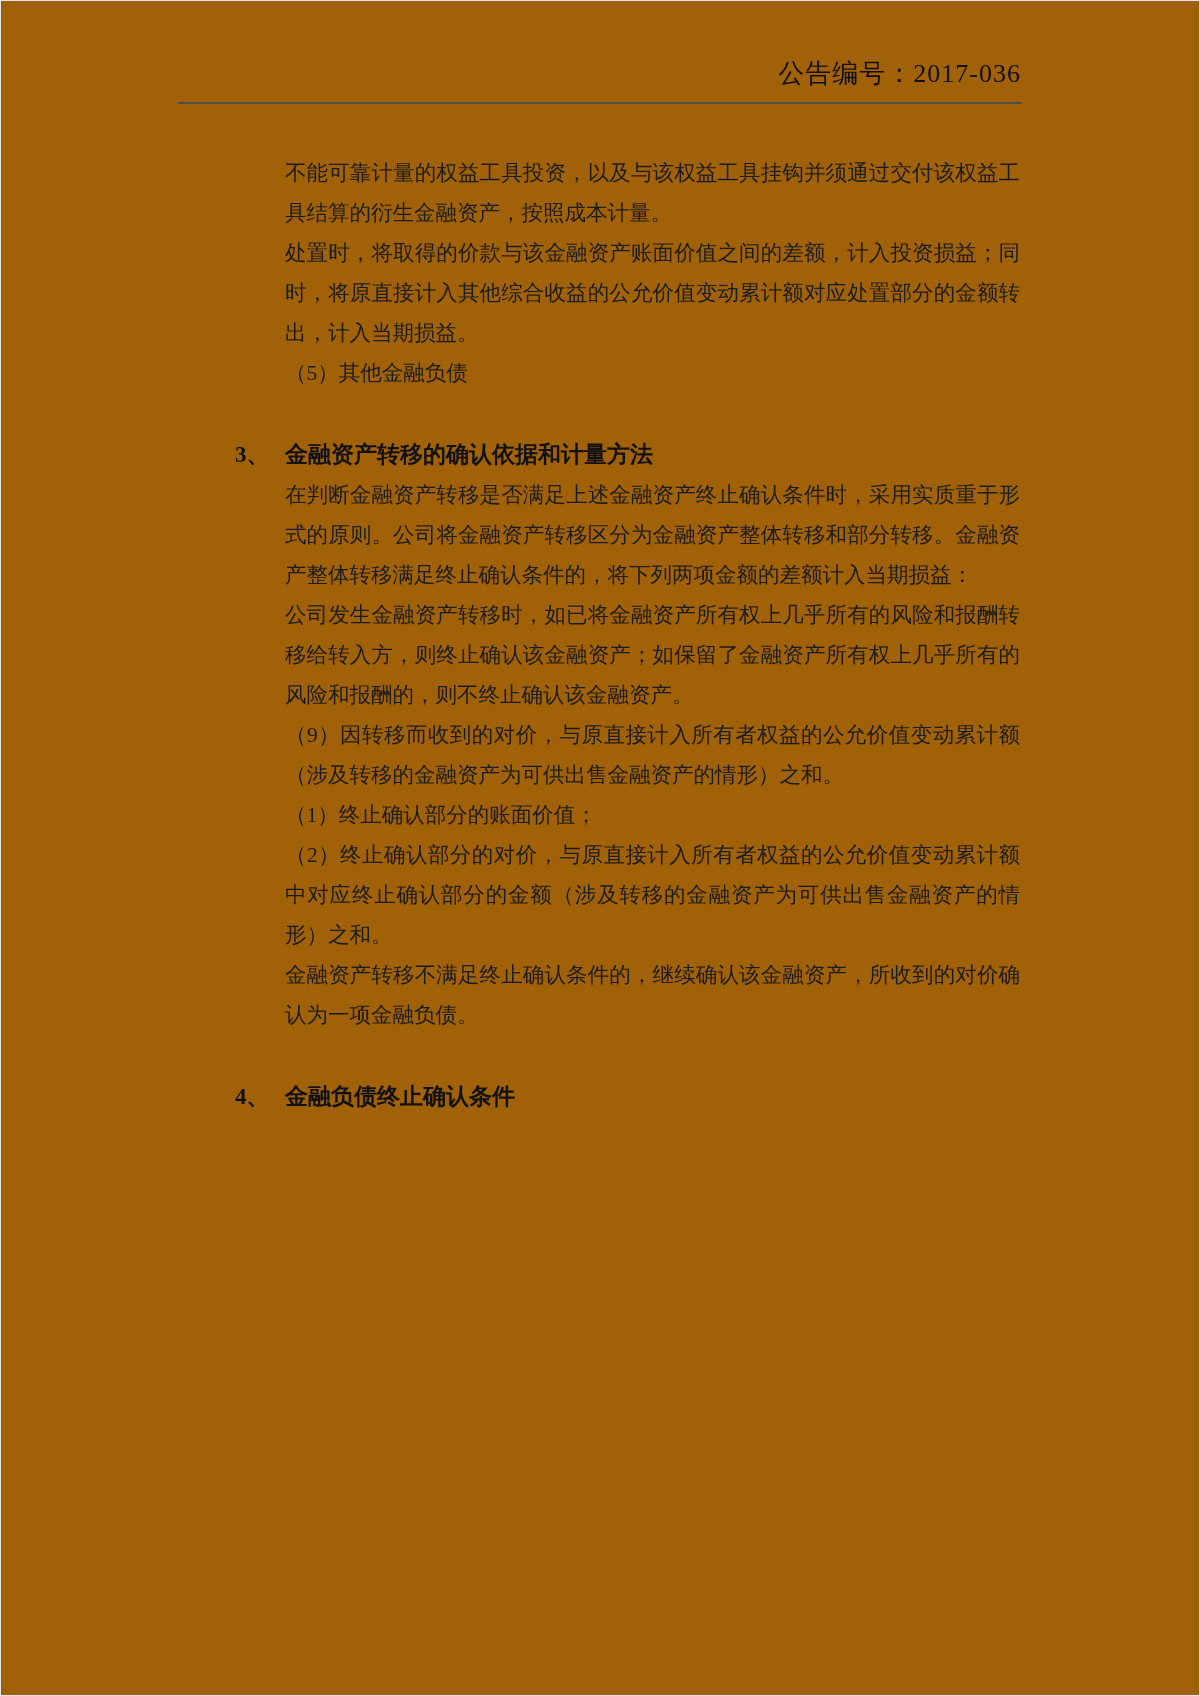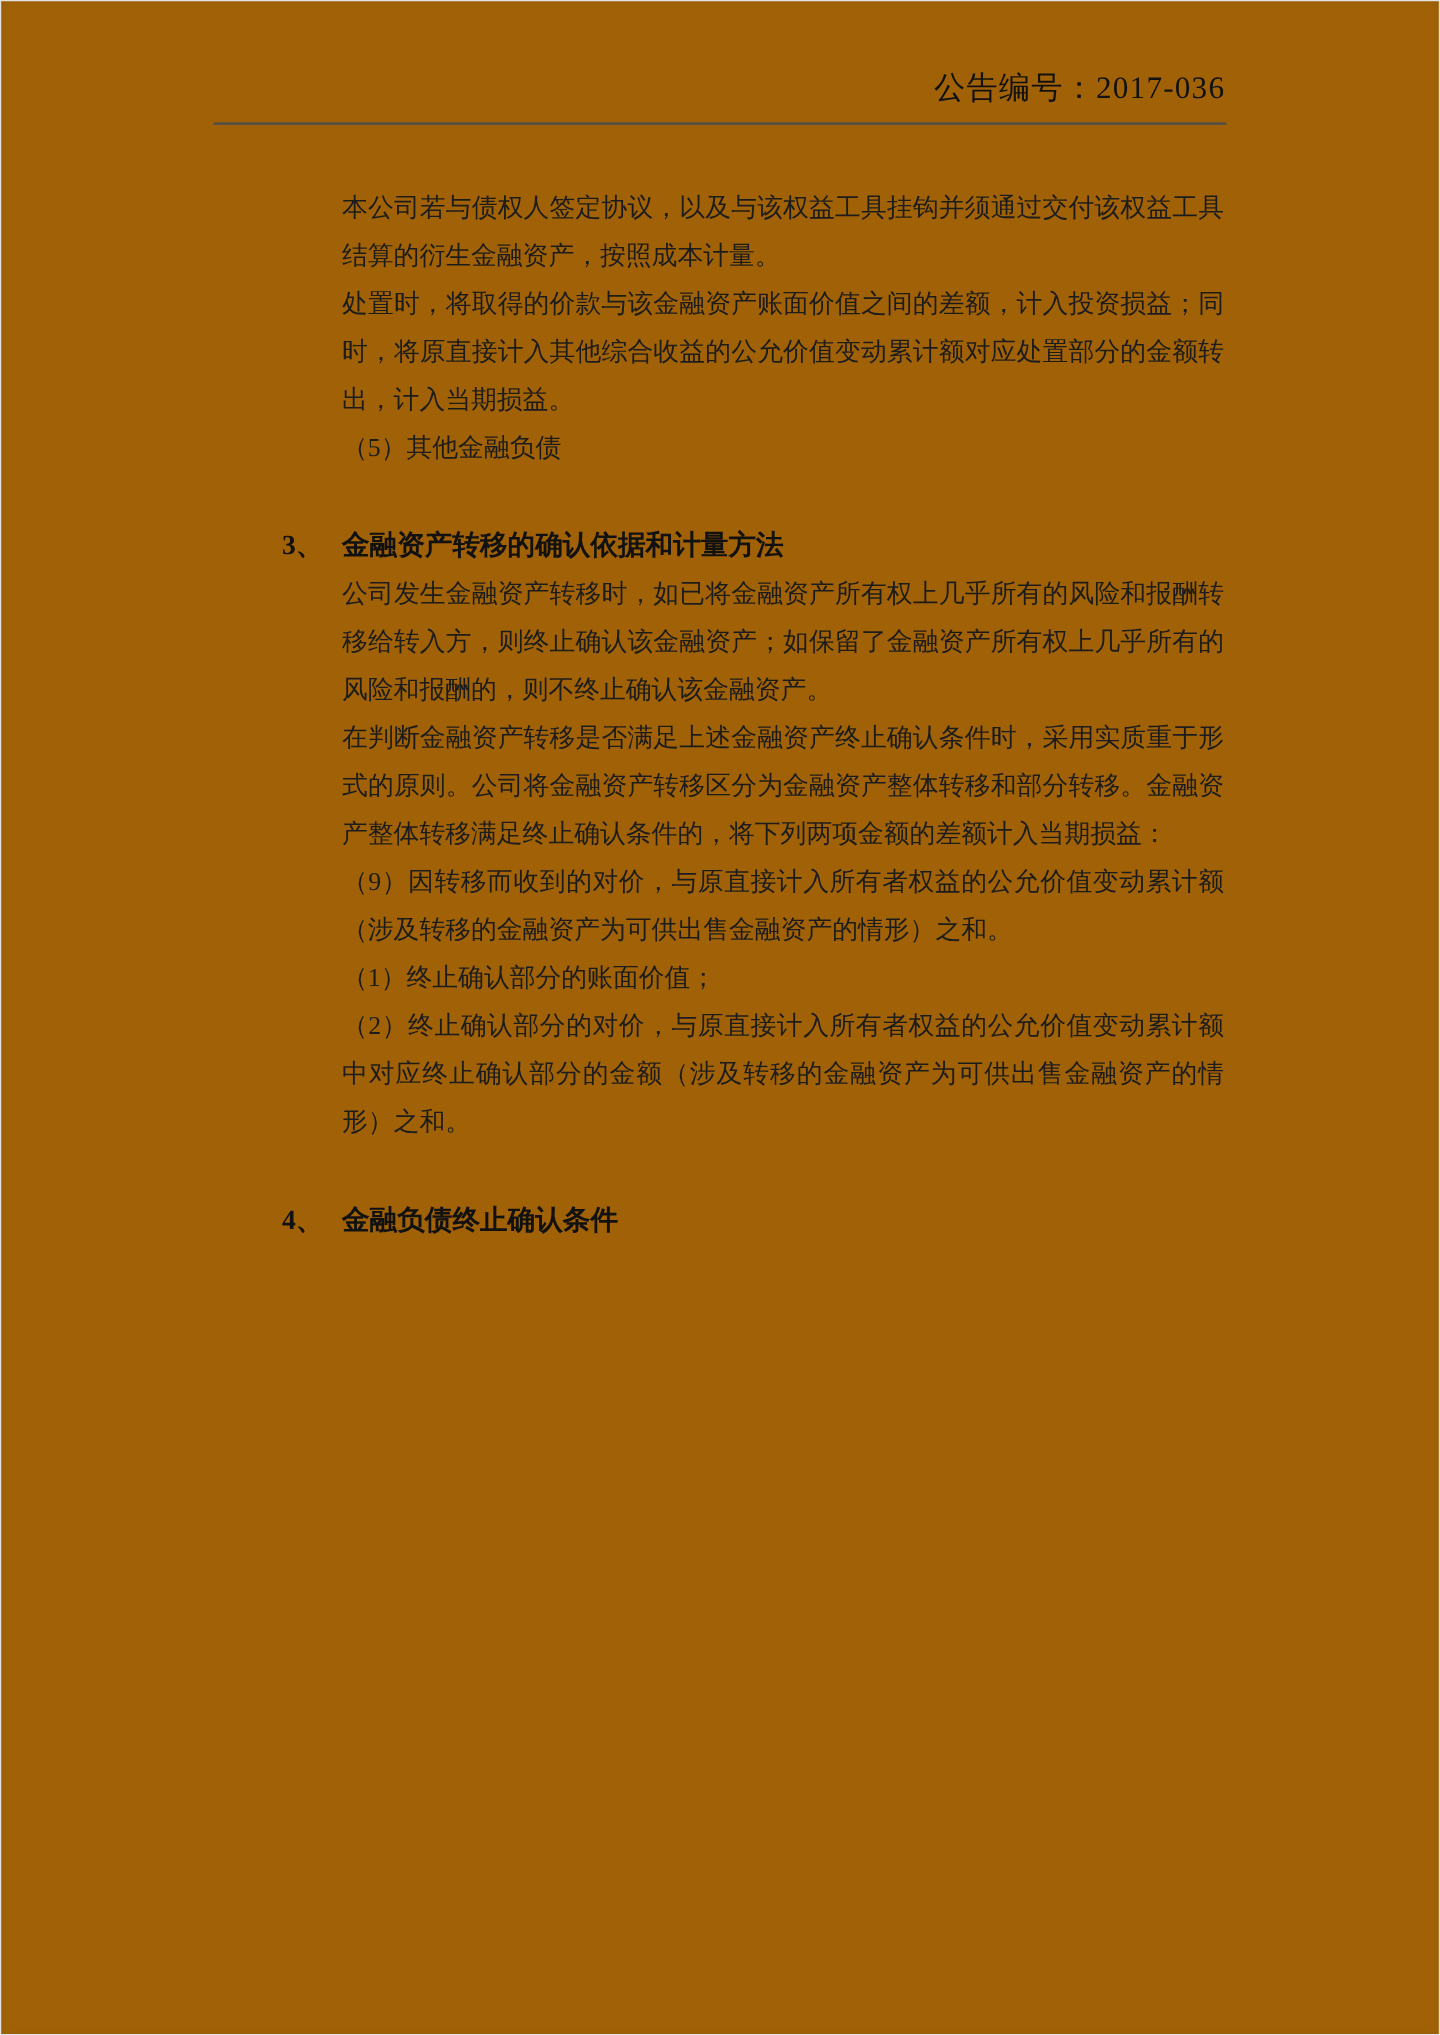--- a/index.html
+++ b/index.html
@@ -70,34 +70,35 @@
 <body>
 
 <div class="page">
 
   <span class="announce-no">公告编号：2017-036</span>
 
   <div class="header-rule"></div>
 
   <div class="content">
 
-    <p class="para">本公司若与债权人签定协议，以及与该权益工具挂钩并须通过交付该权益工具结算的衍生金融资产，按照成本计量。</p>
+    <p class="para">不能可靠计量的权益工具投资，以及与该权益工具挂钩并须通过交付该权益工具结算的衍生金融资产，按照成本计量。</p>
     <p class="para">处置时，将取得的价款与该金融资产账面价值之间的差额，计入投资损益；同时，将原直接计入其他综合收益的公允价值变动累计额对应处置部分的金额转出，计入当期损益。</p>
     <p class="para">（5）其他金融负债</p>
 
     <div class="section-heading">
       <span class="sec-num">3、</span>
       <span class="sec-title">金融资产转移的确认依据和计量方法</span>
     </div>
 
+    <p class="para">在判断金融资产转移是否满足上述金融资产终止确认条件时，采用实质重于形式的原则。公司将金融资产转移区分为金融资产整体转移和部分转移。金融资产整体转移满足终止确认条件的，将下列两项金额的差额计入当期损益：</p>
     <p class="para">公司发生金融资产转移时，如已将金融资产所有权上几乎所有的风险和报酬转移给转入方，则终止确认该金融资产；如保留了金融资产所有权上几乎所有的风险和报酬的，则不终止确认该金融资产。</p>
-    <p class="para">在判断金融资产转移是否满足上述金融资产终止确认条件时，采用实质重于形式的原则。公司将金融资产转移区分为金融资产整体转移和部分转移。金融资产整体转移满足终止确认条件的，将下列两项金额的差额计入当期损益：</p>
     <p class="para">（9）因转移而收到的对价，与原直接计入所有者权益的公允价值变动累计额（涉及转移的金融资产为可供出售金融资产的情形）之和。</p>
     <p class="para">（1）终止确认部分的账面价值；</p>
     <p class="para">（2）终止确认部分的对价，与原直接计入所有者权益的公允价值变动累计额中对应终止确认部分的金额（涉及转移的金融资产为可供出售金融资产的情形）之和。</p>
+    <p class="para">金融资产转移不满足终止确认条件的，继续确认该金融资产，所收到的对价确认为一项金融负债。</p>
 
     <div class="section-heading">
       <span class="sec-num">4、</span>
       <span class="sec-title">金融负债终止确认条件</span>
     </div>
 
 
   </div>
 </div>
 

